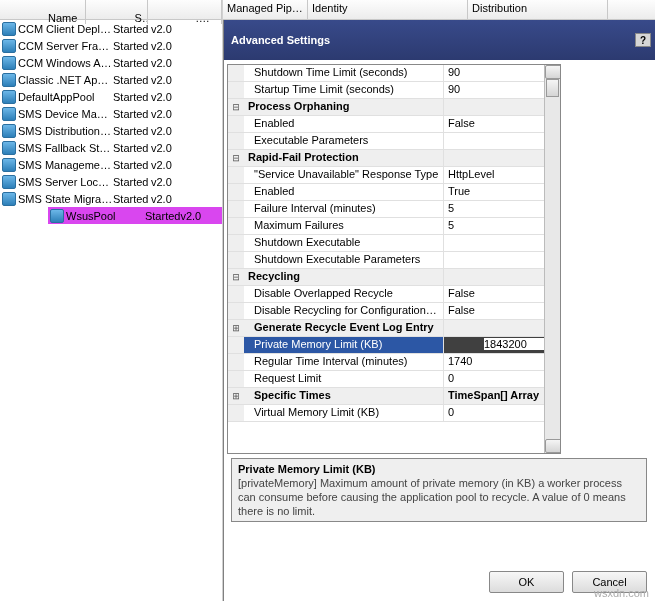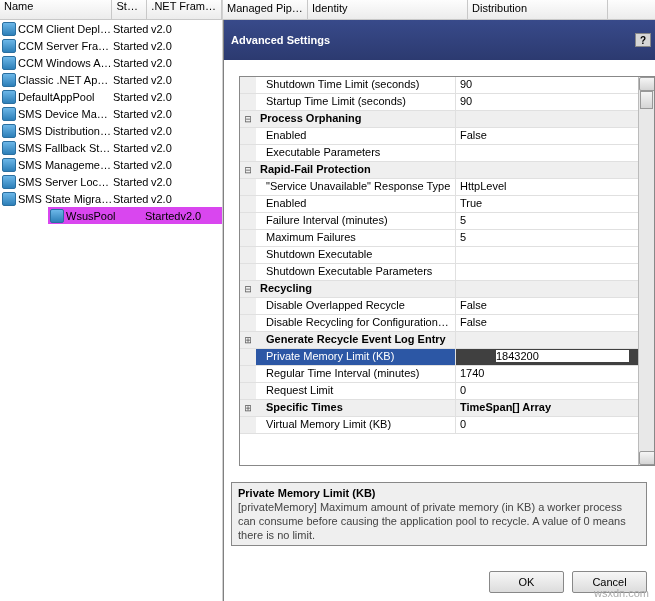--- a/index.html
+++ b/index.html
@@ -22,25 +22,26 @@
   border-right: 1px solid #d0d0d0;
 }
 .list-header {
   display: flex;
   height: 20px;
   background: linear-gradient(#fdfdfd,#ececec);
   border-bottom: 1px solid #c8c8c8;
 }
 .list-header .col {
   border-right: 1px solid #c8c8c8;
-  padding: 0 4px;
+  padding: 12px 4px;
   overflow: hidden;
   white-space: nowrap;
   text-overflow: ellipsis;
   color: #000;
+  margin-left: 44px;
 }
 .col-name { width: 113px; }
 .col-status { width: 35px; }
 .col-framework { width: 75px; }
 
 .list-body { }
 .list-row {
   display: flex;
   align-items: center;
   height: 17px;
@@ -95,22 +96,22 @@
   background:#d6d6d6;
   color:#000;
   text-align:center;
   font-size:10px;
   line-height:14px;
   border:1px solid #888;
 }
 
 .prop-grid {
   border:1px solid #888;
-  margin:16px;
-  width:416px;
+  margin:4px;
+  width:334px;
   height:390px;
   position:relative;
   overflow:hidden;
 }
 .prop-scroll {
   position:absolute;
   right:0; top:0;
   width:16px; height:100%;
   background:#e8e8e8;
   border-left:1px solid #bbb;

